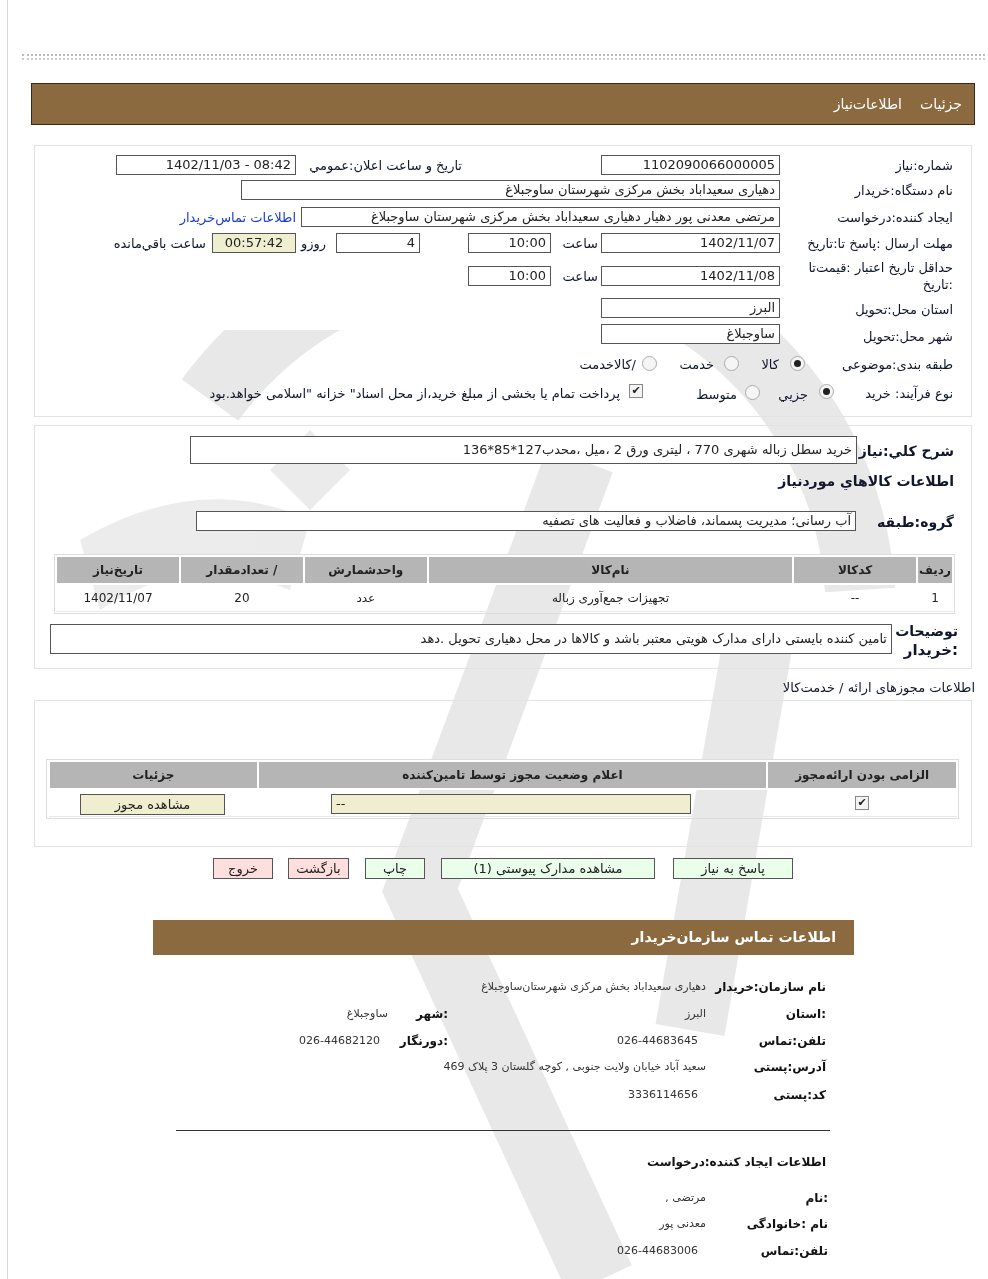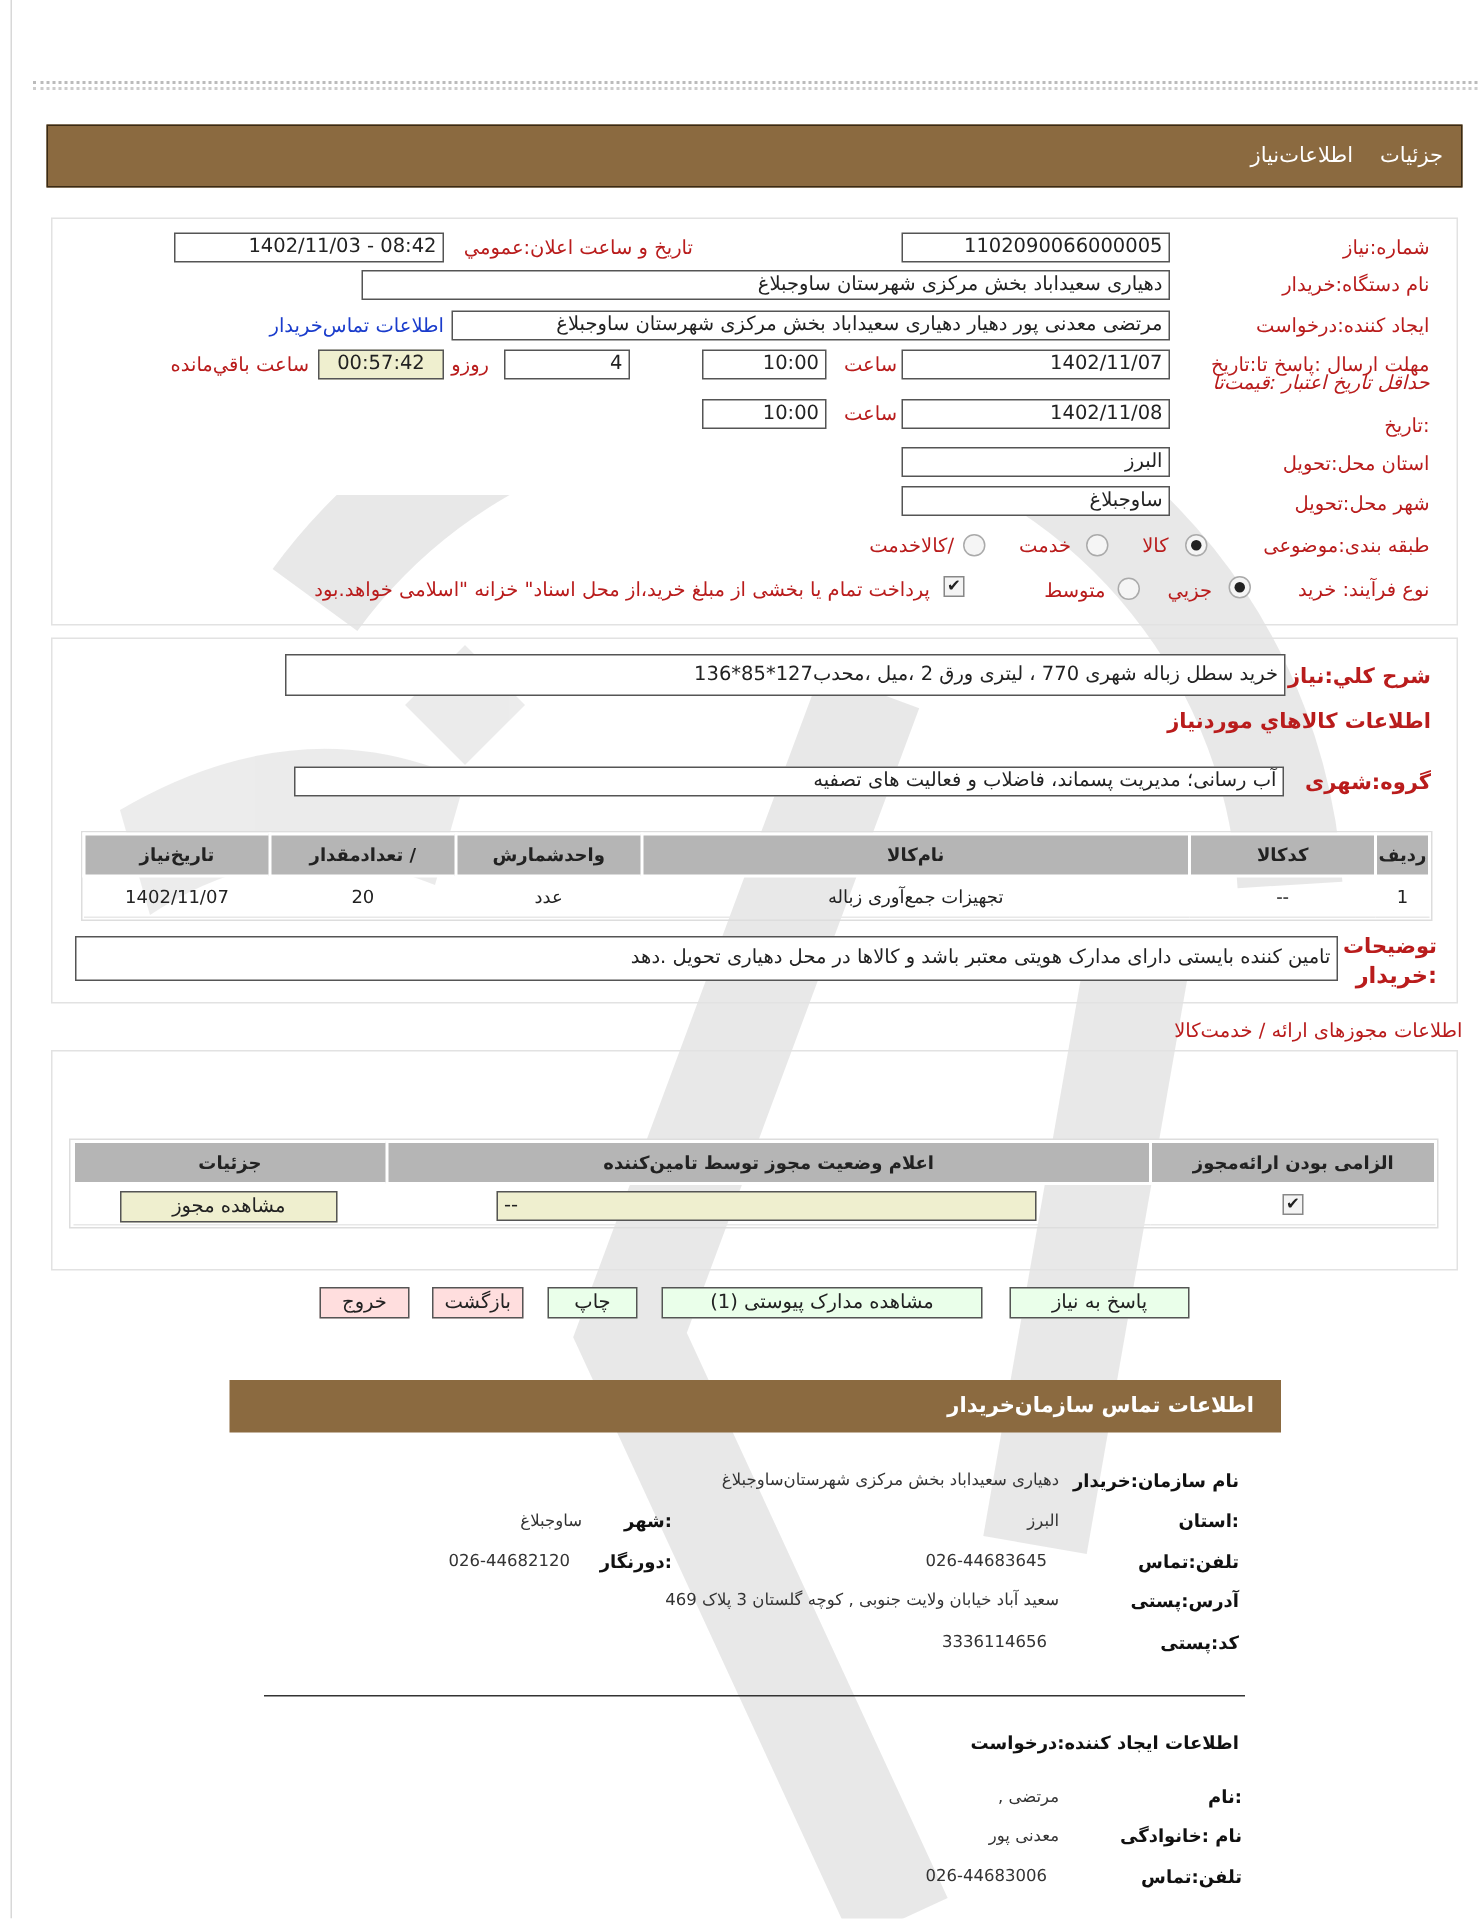--- a/index.html
+++ b/index.html
@@ -11,21 +11,21 @@
   }
   .left-rule { position: absolute; left: 7px; top: 0; width: 1px; height: 1279px; background: #d8d8d8; }
   .dotted-rule { position: absolute; left: 22px; top: 54px; width: 963px; height: 6px;
     border-top: 2px dotted #bbb; border-bottom: 2px dotted #ccc; }
   .watermark { position: absolute; left: 40px; top: 330px; width: 930px; height: 950px; pointer-events: none; z-index: 0; }
   .header-bar { position: absolute; left: 31px; top: 83px; width: 944px; height: 42px; background: #8b6a40;
     border: 1px solid #3a2a14; color: #fff; font-size: 14px; }
   .header-bar .t1 { position: absolute; right: 12px; top: 12px; }
   .header-bar .t2 { position: absolute; right: 72px; top: 12px; }
   .panel { position: absolute; border: 1px solid #e2e2e2; background: transparent; z-index: 1; }
-  .lbl { position: absolute; font-size: 13px; color: #b91c1c; white-space: nowrap; z-index: 2; }
+  .lbl { position: absolute; font-size: 13px; color: #0f172a; white-space: nowrap; z-index: 2; }
   .box { position: absolute; border: 1px solid #555; background: #fff; font-size: 13px; height: 20px; line-height: 18px;
     padding: 0 4px; white-space: nowrap; overflow: hidden; z-index: 2; text-align: right; }
   .box.ltr { direction: ltr; text-align: right; }
   .box.yellow { background: #efefcf; text-align: center; }
   .link { position: absolute; color: #1a3ccc; font-size: 13px; white-space: nowrap; z-index: 2; cursor: pointer; }
   .radio { position: absolute; width: 15px; height: 15px; border-radius: 50%; border: 1px solid #aaa; background: #f5f5f5; z-index: 2; }
   .radio.on::after { content: ""; position: absolute; left: 3px; top: 3px; width: 7px; height: 7px; border-radius: 50%; background: #222; }
   .check { position: absolute; width: 14px; height: 14px; border: 1px solid #888; background: #f4f4f4; z-index: 2;
     font-size: 11px; line-height: 12px; text-align: center; color: #222; }
   .bold { font-weight: bold; }
@@ -84,21 +84,21 @@
 
 <span class="lbl" style="right:35px; top:236px;">مهلت ارسال :پاسخ تا:تاریخ</span>
 <div class="box ltr" style="left:601px; top:233px; width:179px;">1402/11/07</div>
 <span class="lbl" style="right:390px; top:236px;">ساعت</span>
 <div class="box ltr" style="left:468px; top:233px; width:83px;">10:00</div>
 <div class="box ltr" style="left:336px; top:233px; width:84px;">4</div>
 <span class="lbl" style="right:662px; top:236px;">روزو</span>
 <div class="box yellow ltr" style="left:212px; top:233px; width:84px; text-align:center;">00:57:42</div>
 <span class="lbl" style="right:782px; top:236px;">ساعت باقي‌مانده</span>
 
-<span class="lbl" style="right:35px; top:248px;font-style:italic;">حداقل تاریخ اعتبار :قیمت‌تا</span>
+<span class="lbl" style="right:35px; top:260px;">حداقل تاریخ اعتبار :قیمت‌تا</span>
 <span class="lbl" style="right:35px; top:277px;">:تاریخ</span>
 <div class="box ltr" style="left:601px; top:266px; width:179px;">1402/11/08</div>
 <span class="lbl" style="right:390px; top:269px;">ساعت</span>
 <div class="box ltr" style="left:468px; top:266px; width:83px;">10:00</div>
 
 <span class="lbl" style="right:35px; top:302px;">استان محل:تحویل</span>
 <div class="box" style="left:601px; top:298px; width:179px;">البرز</div>
 
 <span class="lbl" style="right:35px; top:329px;">شهر محل:تحویل</span>
 <div class="box" style="left:601px; top:324px; width:179px;">ساوجبلاغ</div>
@@ -119,21 +119,21 @@
 <span class="check" style="left:629px; top:384px;">✔</span>
 <span class="lbl" style="right:368px; top:386px;">پرداخت تمام یا بخشی از مبلغ خرید،از محل اسناد" خزانه "اسلامی خواهد.بود</span>
 
 <div class="panel" style="left:34px; top:425px; width:938px; height:244px;"></div>
 
 <span class="lbl bold" style="right:34px; top:443px; font-size:14px;">شرح کلي:نیاز</span>
 <div class="box" style="left:190px; top:436px; width:667px; height:28px; line-height:26px;">خرید سطل زباله شهری 770 ، لیتری ورق 2 ،میل ،محدب127*85*136</div>
 
 <span class="lbl bold" style="right:34px; top:473px; font-size:14px;">اطلاعات کالاهاي موردنياز</span>
 
-<span class="lbl bold" style="right:34px; top:514px; font-size:14px;">گروه:شهری</span>
+<span class="lbl bold" style="right:34px; top:514px; font-size:14px;">گروه:طبقه</span>
 <div class="box" style="left:196px; top:511px; width:660px;">آب رسانی؛ مدیریت پسماند، فاضلاب و فعالیت های تصفیه</div>
 
 <div class="tblwrap" style="left:54px; top:554px; width:901px; height:60px;"></div>
 <table class="grid" style="left:55px; top:555px; width:899px;">
   <thead>
     <tr>
       <th style="width:36px;">ردیف</th>
       <th style="width:124px;">کدکالا</th>
       <th style="width:366px;">نام‌کالا</th>
       <th style="width:124px;">واحدشمارش</th>

